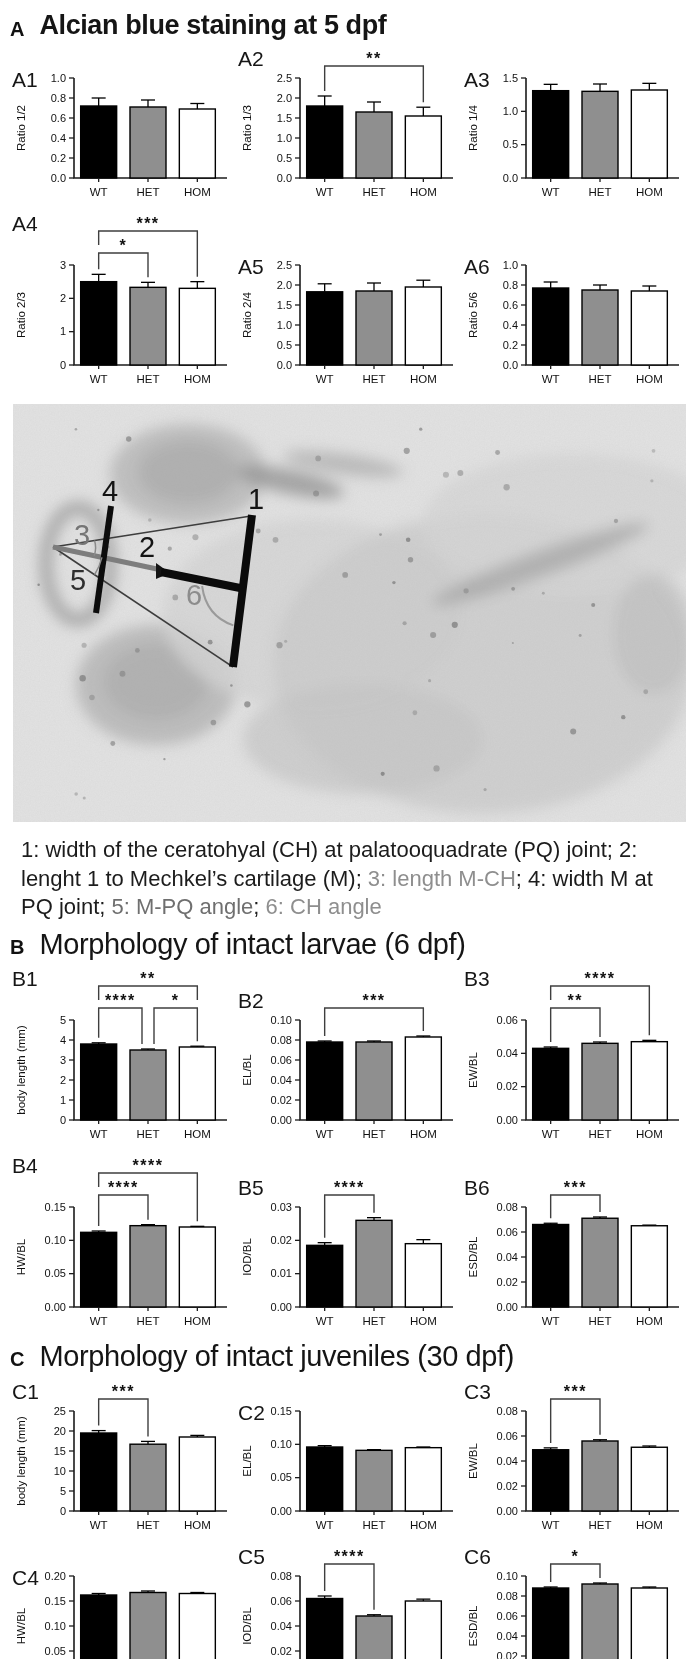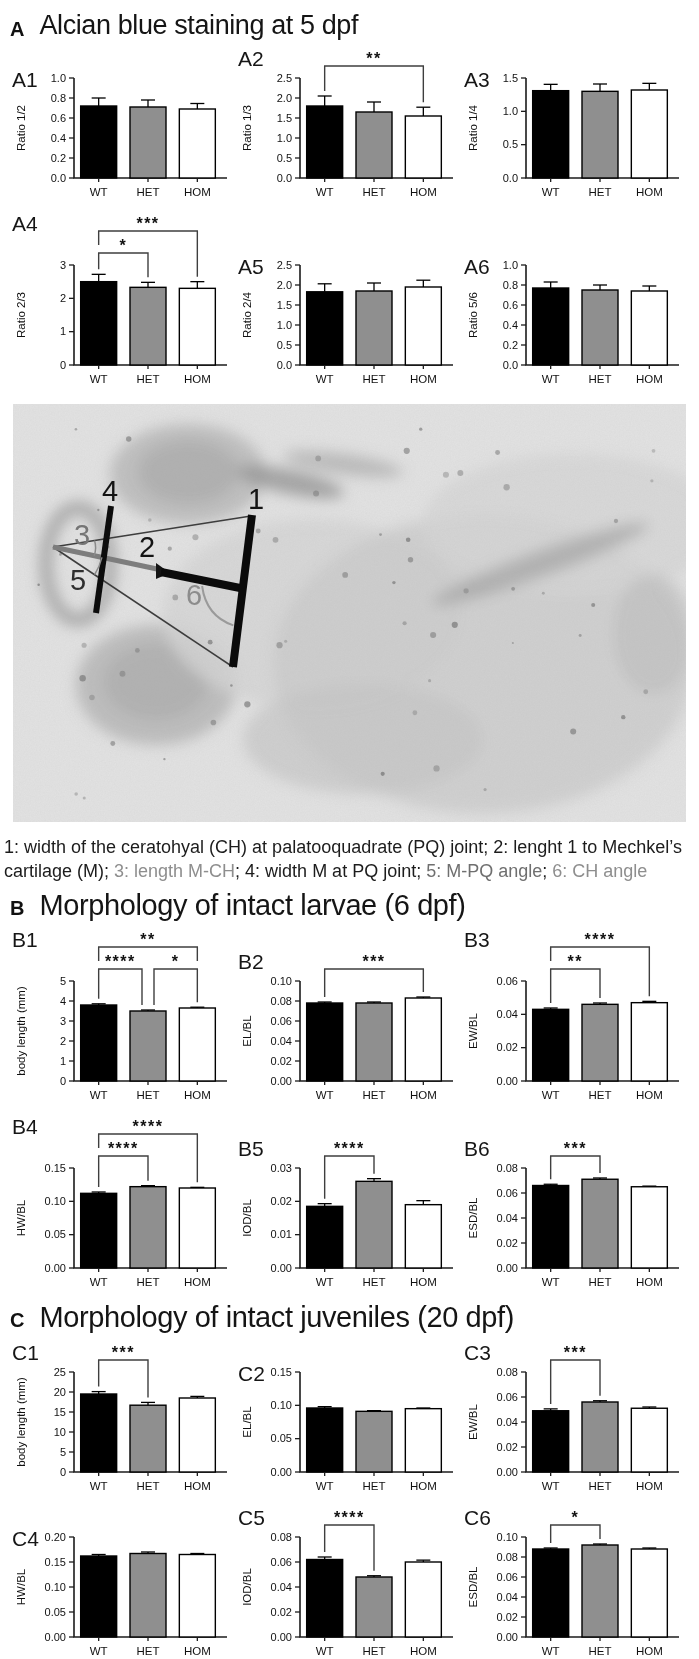--- a/index.html
+++ b/index.html
@@ -1,25 +1,25 @@
 <!DOCTYPE html>
 <html><head>
 <meta charset="utf-8">
 <style>
   html,body{margin:0;padding:0;background:#ffffff;}
   body{width:699px;font-family:"Liberation Sans",sans-serif;color:#111;}
   .fig{padding:4px 0 14px 0;}
   .phead{display:flex;gap:15px;align-items:flex-start;margin:6px 0 0 10px;}
   .plab{font-size:20px;font-weight:700;line-height:1.1;padding-top:8px;}
   .ptitle{font-size:29px;font-weight:400;margin:0;line-height:1.12;letter-spacing:-0.4px;color:#151515;}
-  .ptitle-a{font-size:27px;}
+  .ptitle-a{font-size:27px;font-weight:bold;}
   .crow{display:flex;align-items:flex-end;margin:2px 0 0 10px;}
   .crow svg{display:block;}
   .micro{margin:12px 0 0 13px;padding:0;}
-  .caption{margin:10px 14px 4px 4px;font-size:18px;line-height:1.3;font-weight:400;}
+  .caption{margin:10px 14px 4px 21px;font-size:22px;line-height:1.3;font-weight:400;}
 </style>
 </head>
 <body>
 
 <main class="fig">
 
   <section>
     <header class="phead">
       <span class="plab">A</span>
       <h2 class="ptitle ptitle-a">Alcian blue staining at 5 dpf</h2>
@@ -536,21 +536,21 @@
           <text x="187.33333333333331" y="154" text-anchor="middle" font-size="11.5" fill="#111">HOM</text>
           <path d="M 88.66666666666667 47.25 L 88.66666666666667 24 L 138 24 L 138 41.000000000000014" fill="none" stroke="#3f3f3f" stroke-width="1.4"></path>
           <text x="113.33333333333334" y="22" text-anchor="middle" font-size="16" font-weight="bold" letter-spacing="1.5" fill="#111">***</text>
         </svg>
       </div>
   </section>
 
   <section>
     <header class="phead">
       <span class="plab">C</span>
-      <h2 class="ptitle">Morphology of intact juveniles (20 dpf)</h2>
+      <h2 class="ptitle">Morphology of intact juveniles (30 dpf)</h2>
     </header>
     <div class="crow">
         <svg width="226" height="163" viewBox="0 0 226 163" font-family="&quot;Liberation Sans&quot;,sans-serif">
           <text x="2" y="24" font-size="21" fill="#161616">C1</text>
           <text x="15" y="86" transform="rotate(-90 15 86)" text-anchor="middle" font-size="11.5" fill="#111">body length (mm)</text>
           <path d="M 64 36 L 64 136 L 217 136" fill="none" stroke="#1c1c1c" stroke-width="1.6"></path>
           <line x1="59" y1="136" x2="64" y2="136" stroke="#1c1c1c" stroke-width="1.3"></line>
           <text x="56" y="139.8" text-anchor="end" font-size="11" fill="#111">0</text>
           <line x1="59" y1="116" x2="64" y2="116" stroke="#1c1c1c" stroke-width="1.3"></line>
           <text x="56" y="119.8" text-anchor="end" font-size="11" fill="#111">5</text>

